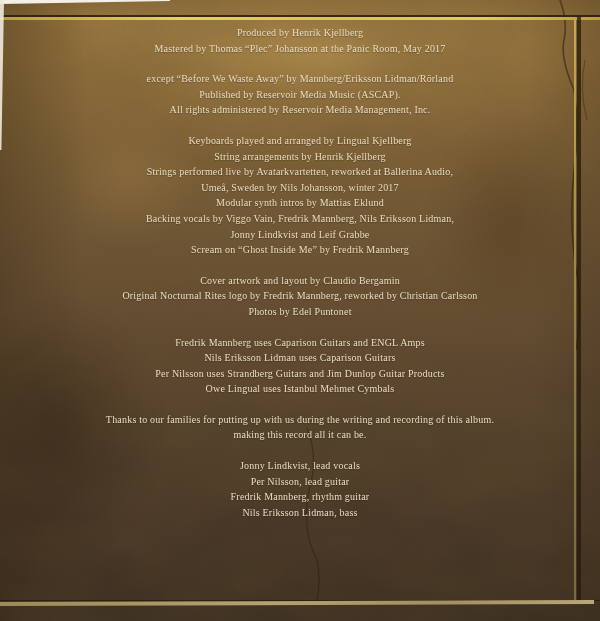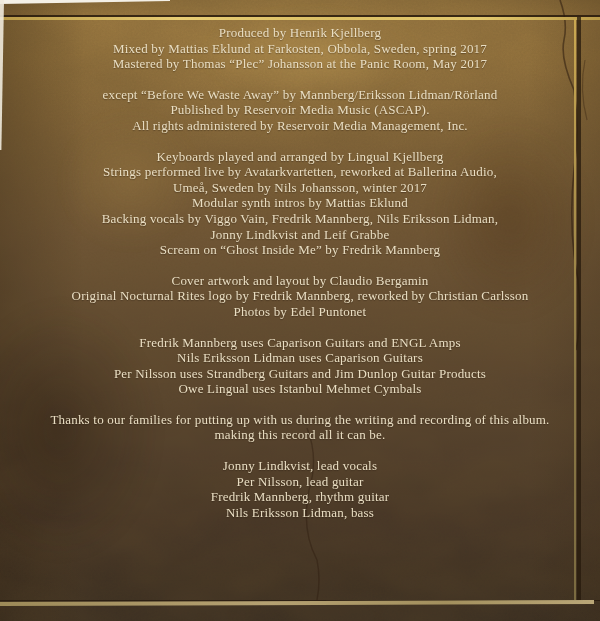--- a/index.html
+++ b/index.html
@@ -15,21 +15,21 @@
         #8f6f3a 0%, #a17d42 3%, #9c7940 9%, #92713e 16%,
         #84663b 26%, #745939 38%, #654e34 50%, #584430 62%,
         #4b3a2b 74%, #403126 84%, #372b21 93%, #302720 100%);
   }
   .noise{position:absolute;inset:0;pointer-events:none;}
   .blotch{position:absolute;border-radius:50%;filter:blur(7px);pointer-events:none;}
   .frame{position:absolute;pointer-events:none;}
   .content{
     position:absolute;left:16px;right:16px;top:25px;
     text-align:center;color:#e9dec3;
-    font-size:13px;line-height:15.6px;letter-spacing:0.2px;
+    font-size:10px;line-height:15.6px;letter-spacing:0.2px;
     text-shadow:0 1px 1px rgba(30,18,8,0.35);
   }
   .block{margin-bottom:15px;}
   .block:last-child{margin-bottom:4px;}
   .sliver-top{
     position:absolute;top:0;left:0;width:170px;height:4px;
     background:#f4f0e6;clip-path:polygon(0 0,100% 0,100% 25%,0 100%);
   }
   .sliver-left{
     position:absolute;top:0;left:0;width:4px;height:150px;
@@ -70,32 +70,32 @@
   <div class="frame" style="bottom:20px;left:0;right:0;height:1px;background:rgba(35,23,11,0.7);"></div>
   <div class="frame" style="bottom:16px;left:0;right:6px;height:4px;background:linear-gradient(90deg,#9d8a58,#b5a172 45%,#a3905e 75%,#baa778);transform:rotate(-0.2deg);"></div>
 
   <div class="sliver-top"></div>
   <div class="sliver-left"></div>
 
   <div class="content">
 
     <div class="block">
       <div>Produced by Henrik Kjellberg</div>
-      <div>Mixed by Mattias Eklund at Farkosten, Obbola, Sweden, spring 2017</div>
       <div>Mastered by Thomas “Plec” Johansson at the Panic Room, May 2017</div>
     </div>
 
     <div class="block">
       <div>except “Before We Waste Away” by Mannberg/Eriksson Lidman/Rörland</div>
       <div>Published by Reservoir Media Music (ASCAP).</div>
       <div>All rights administered by Reservoir Media Management, Inc.</div>
     </div>
 
     <div class="block">
       <div>Keyboards played and arranged by Lingual Kjellberg</div>
+      <div>String arrangements by Henrik Kjellberg</div>
       <div>Strings performed live by Avatarkvartetten, reworked at Ballerina Audio,</div>
       <div>Umeå, Sweden by Nils Johansson, winter 2017</div>
       <div>Modular synth intros by Mattias Eklund</div>
       <div>Backing vocals by Viggo Vain, Fredrik Mannberg, Nils Eriksson Lidman,</div>
       <div>Jonny Lindkvist and Leif Grabbe</div>
       <div>Scream on “Ghost Inside Me” by Fredrik Mannberg</div>
     </div>
 
     <div class="block">
       <div>Cover artwork and layout by Claudio Bergamin</div>

